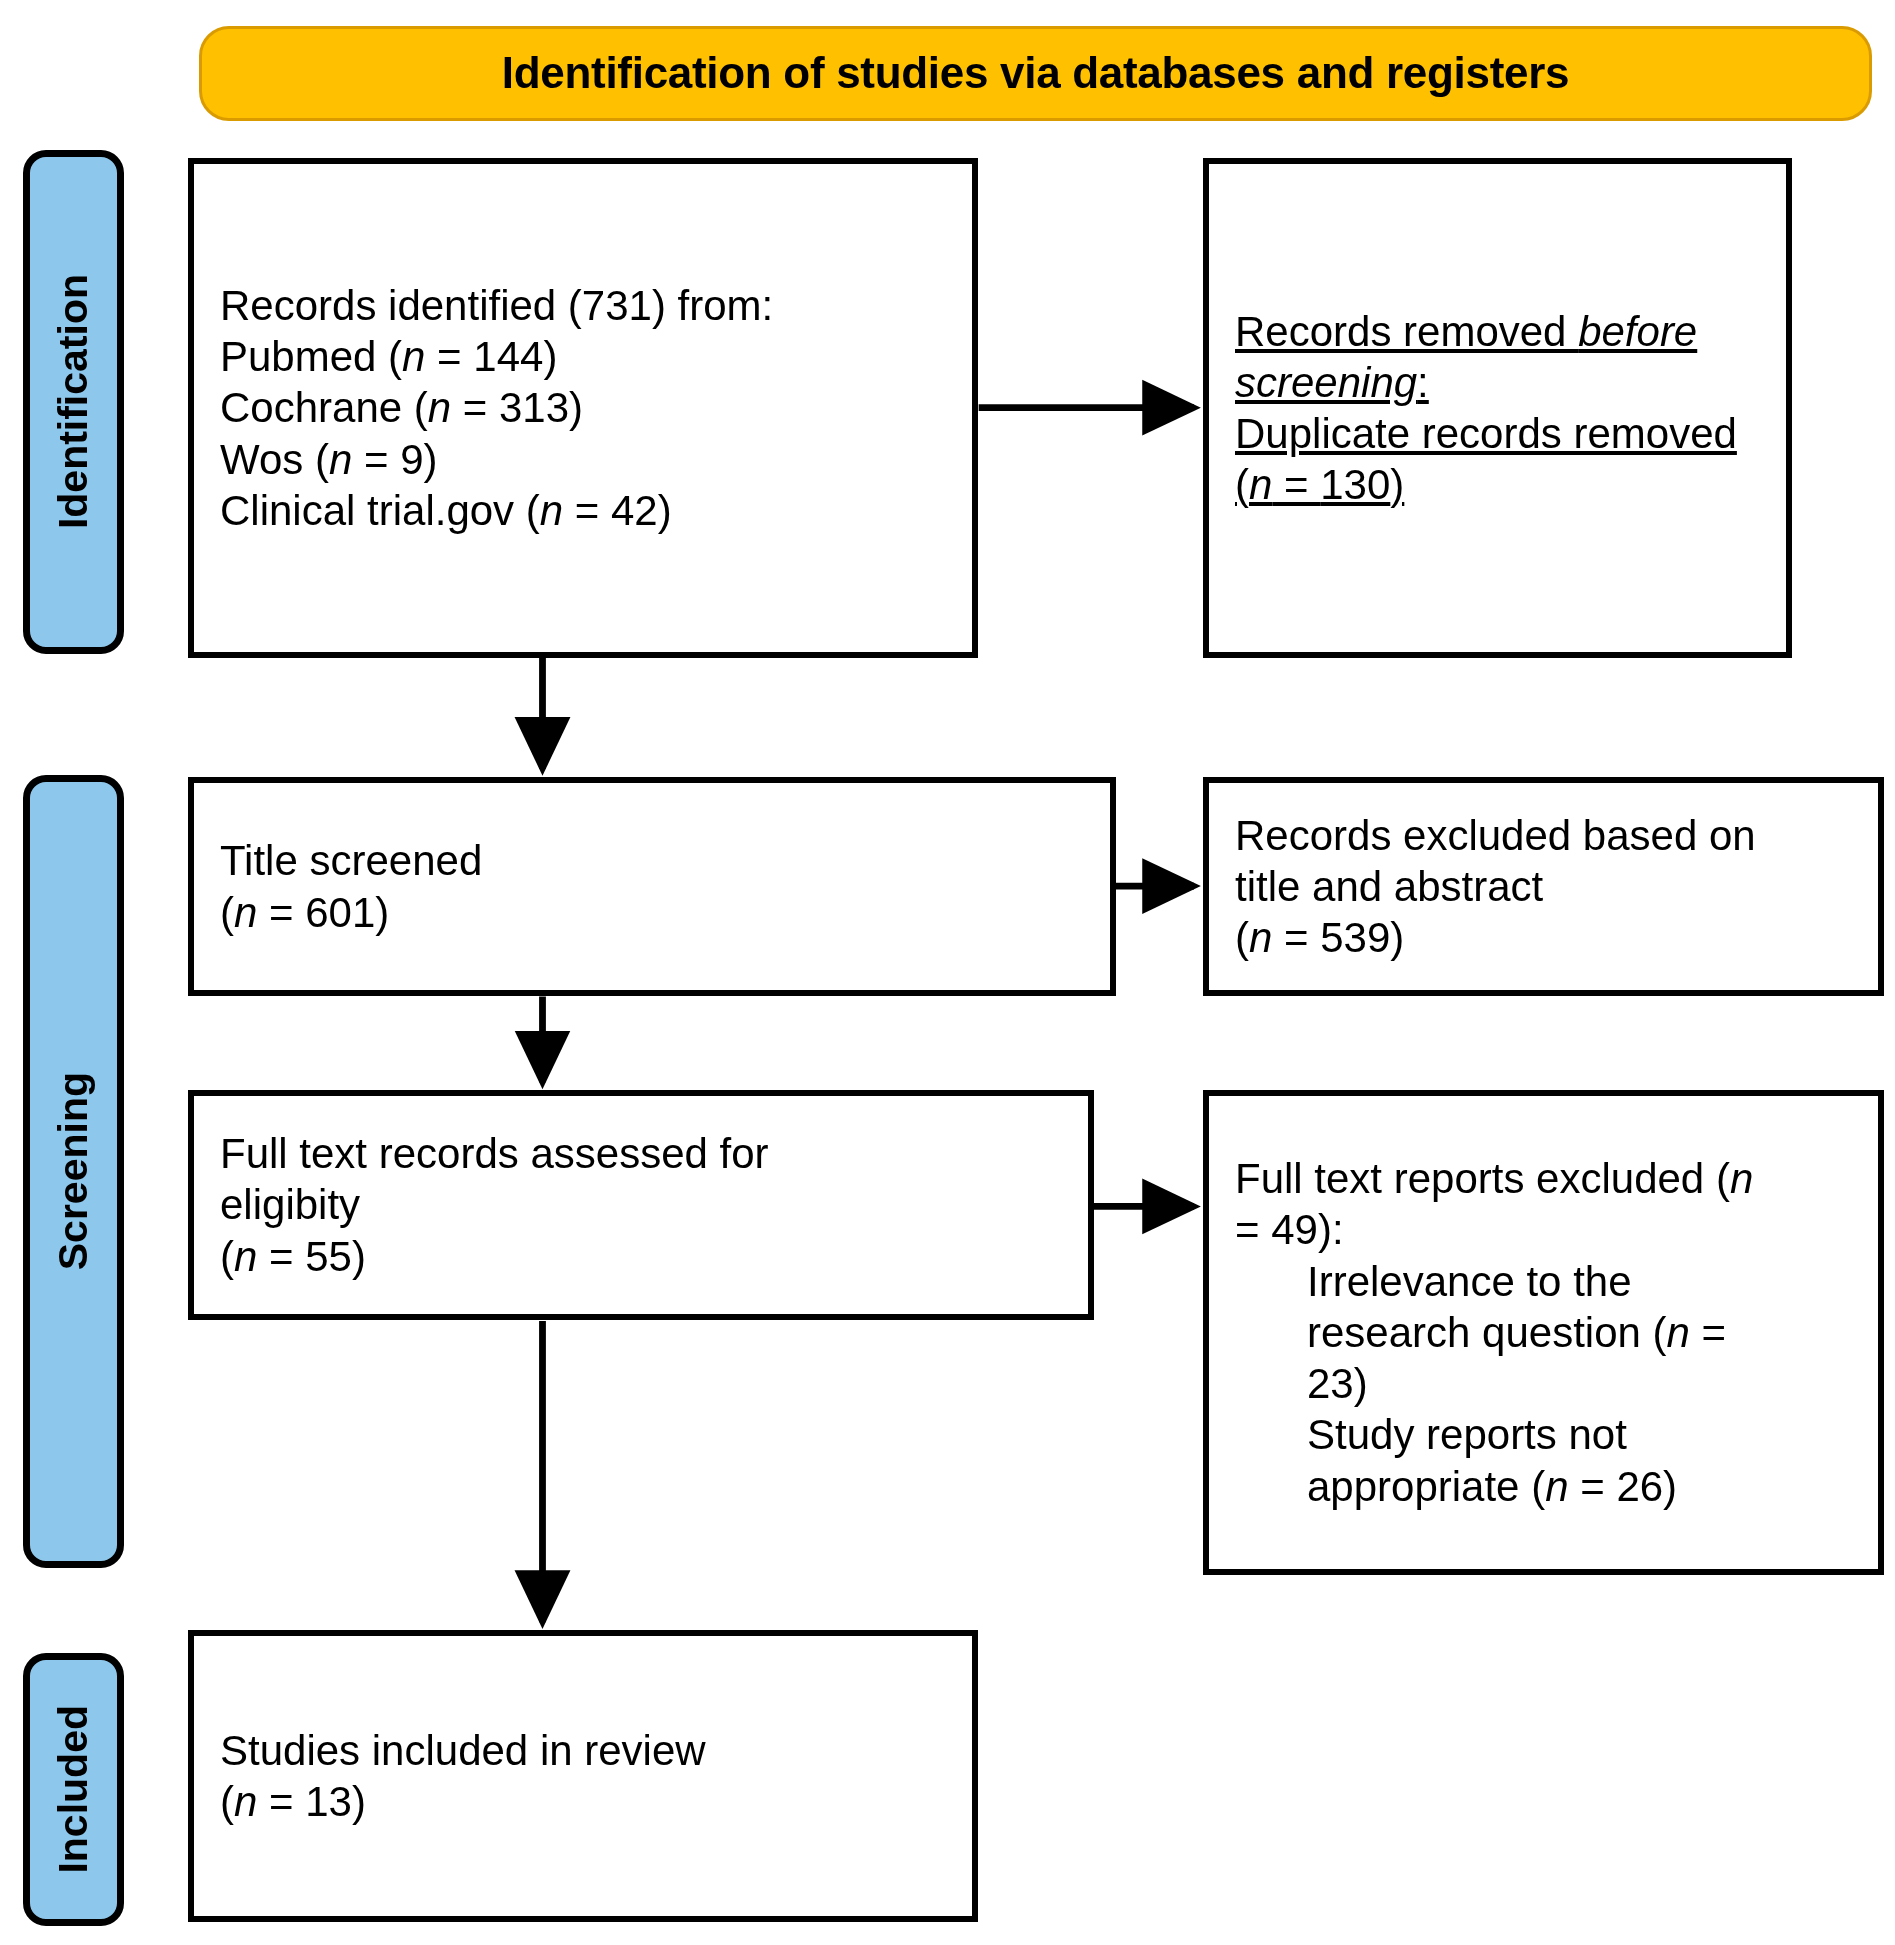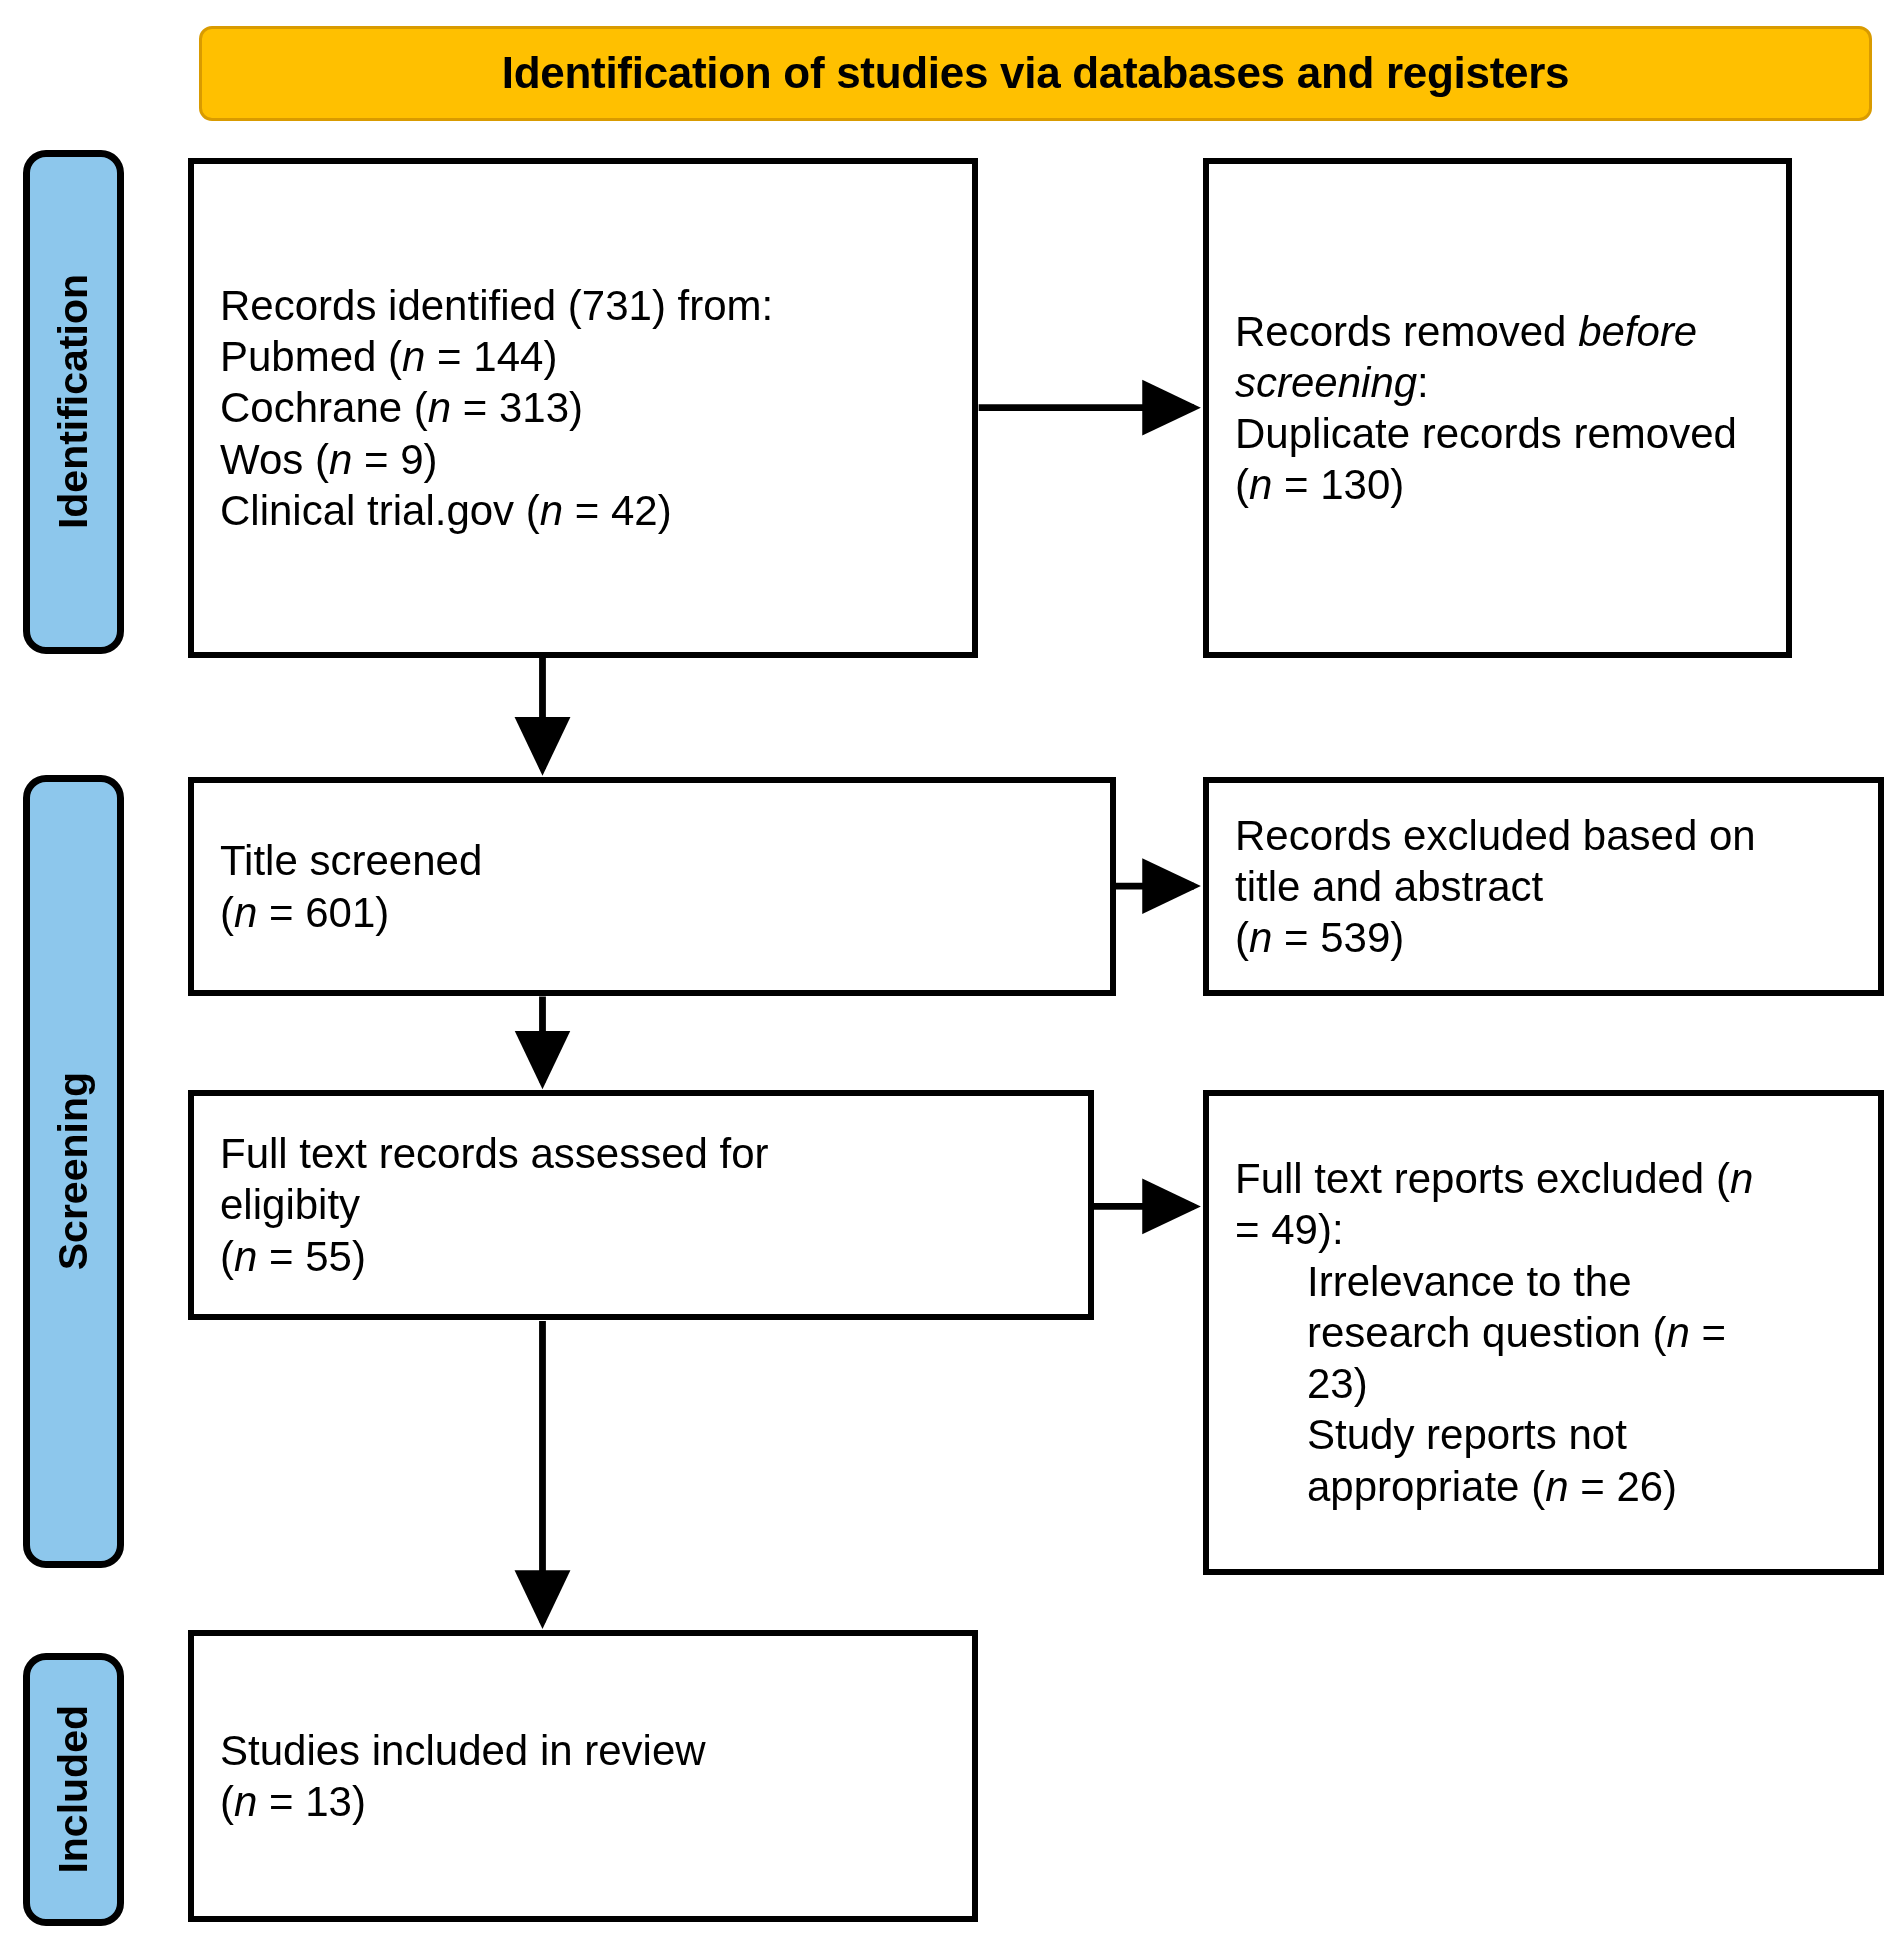--- a/index.html
+++ b/index.html
@@ -18,21 +18,21 @@
 
   
   .header-bar {
     position: absolute;
     left: 199px;
     top: 26px;
     width: 1673px;
     height: 95px;
     background: #FFC000;
     border: 3.4px solid #D99B00;
-    border-radius: 13px;
+    border-radius: 30px;
     box-sizing: border-box;
     display: flex;
     align-items: center;
     justify-content: center;
   }
   .header-title {
     font-size: 44px;
     font-weight: bold;
     color: #000000;
     letter-spacing: -0.3px;
@@ -87,21 +87,21 @@
   .box-text .indent { padding-left: 72px; }
   em, .it { font-style: italic; }
 
   
   #box-identified   { left: 188px; top: 158px;  width: 790px; height: 500px; }
   #box-title-screen { left: 188px; top: 777px; width: 928px; height: 219px; }
   #box-fulltext     { left: 188px; top: 1090px; width: 906px; height: 230px; }
   #box-included     { left: 188px; top: 1630px; width: 790px; height: 292px; justify-content: flex-end; }
 
   
-  #box-removed      { left: 1203px; top: 158px;  width: 589px; height: 500px; }
+  #box-removed      { left: 1203px; top: 158px;  width: 589px; height: 500px; text-decoration: underline; }
   #box-excluded-ta  { left: 1203px; top: 777px; width: 681px; height: 219px; }
   #box-excluded-ft  { left: 1203px; top: 1090px; width: 681px; height: 485px; }
 
   
   #connectors {
     position: absolute;
     left: 0;
     top: 0;
     width: 1896px;
     height: 1946px;

